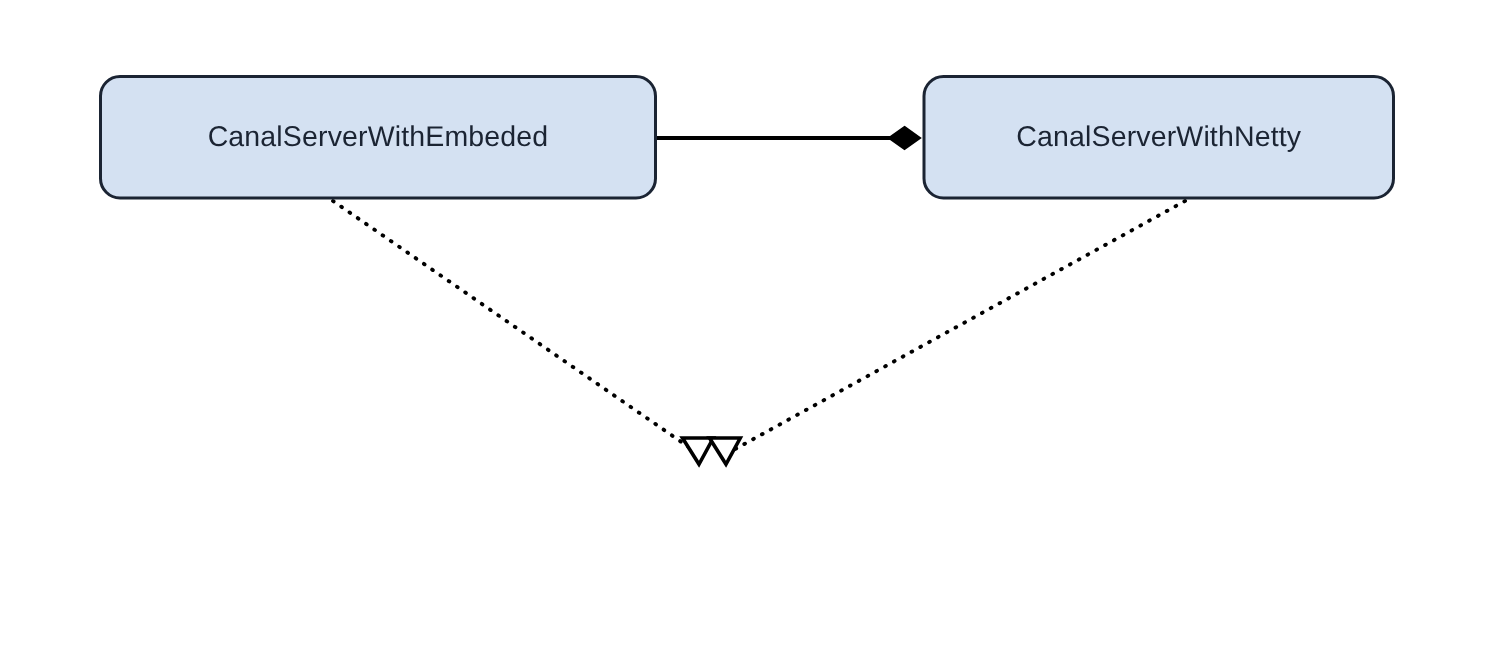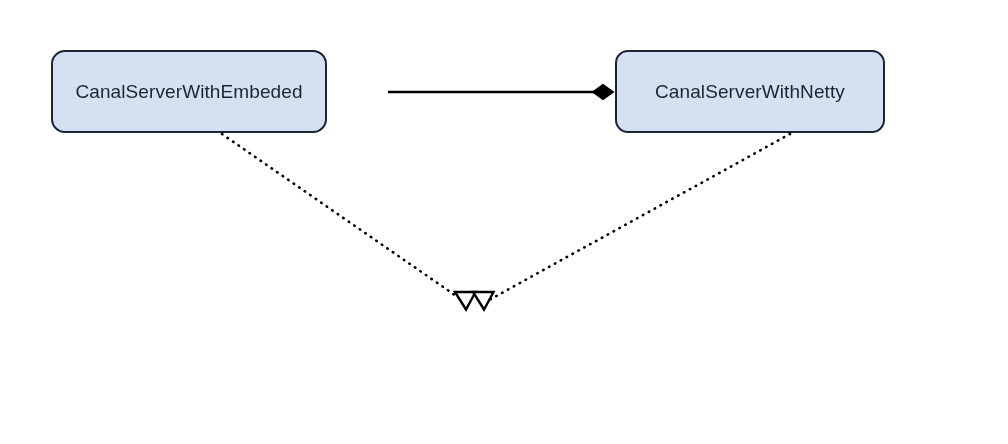--- a/index.html
+++ b/index.html
@@ -41,31 +41,30 @@
     font-family: "Liberation Sans", sans-serif;
     font-size: 19px;
     font-weight: 400;
     color: #1b2433;
     letter-spacing: 0.1px;
     white-space: nowrap;
     line-height: 1;
   }
   
   #node-embedded {
-    left: 51px;
+    left: 66px;
     top: 50px;
-    width: 276px;
+    width: 372px;
     height: 83px;
   }
   #node-netty {
     left: 615px;
     top: 50px;
-    width: 270px;
+    width: 315px;
     height: 83px;
-    border-radius: 13px;
   }
   #node-canalserver {
     left: 340px;
     top: 310px;
     width: 272px;
     height: 76px;
   }
 </style>
 </head>
 <body>

